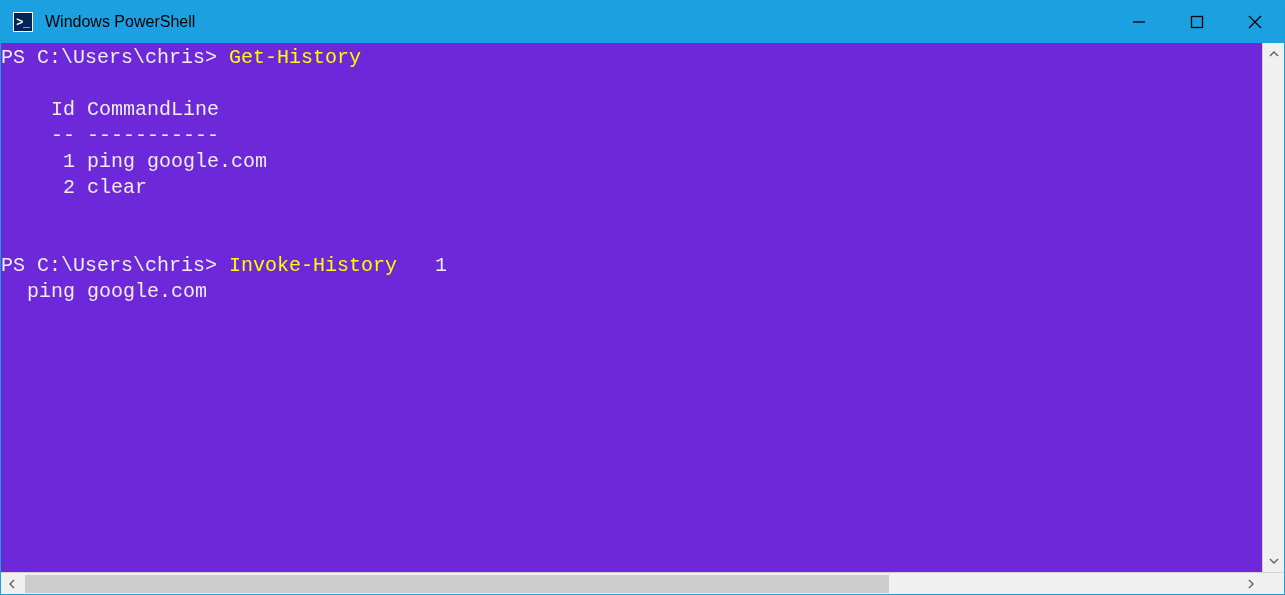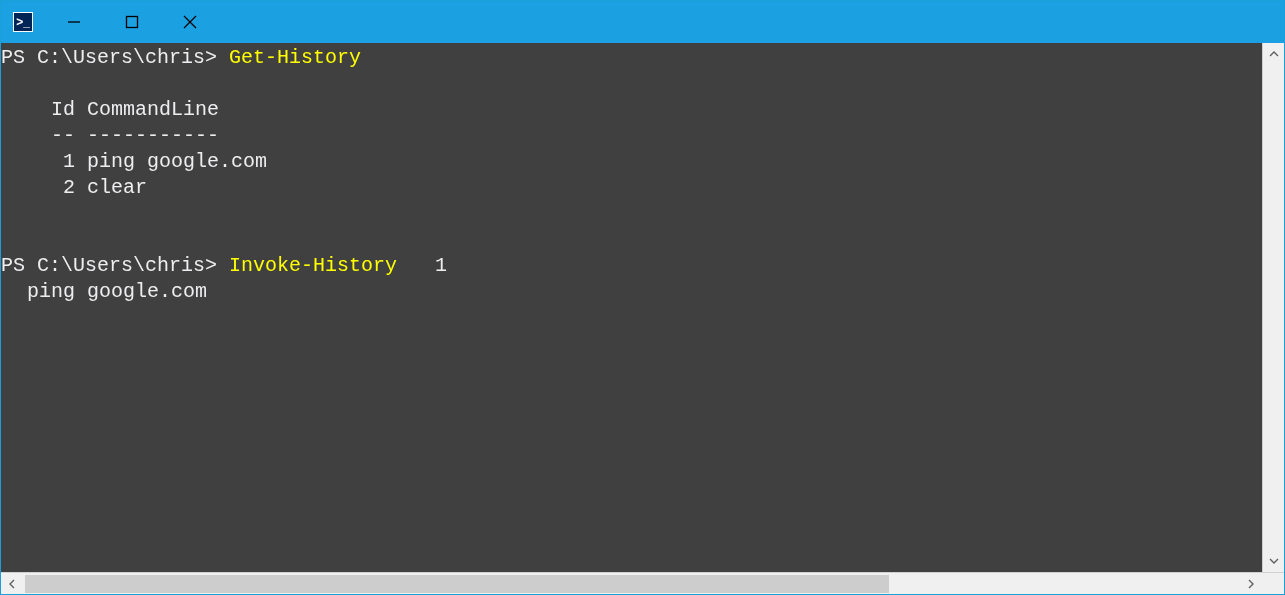--- a/index.html
+++ b/index.html
@@ -67,21 +67,21 @@
       height: 14px;
     }
     .terminal-area {
       flex: 1;
       display: flex;
       position: relative;
       overflow: hidden;
     }
     .terminal {
       flex: 1;
-      background: #404040;
+      background: #6d28d9;
       color: #eeedf0;
       font-family: 'Consolas', 'Courier New', monospace;
       font-size: 20px;
       line-height: 26px;
       padding: 2px 0 0 0;
       white-space: pre;
       overflow: hidden;
     }
     .prompt {
       color: #eeedf0;
@@ -148,20 +148,21 @@
     }
   </style>
 </head>
 <body>
 
 <div class="window">
   <div class="titlebar">
     <div class="titlebar-icon">
       <span>&gt;_</span>
     </div>
+    <div class="titlebar-title">Windows PowerShell</div>
     <div class="window-controls">
       <div class="win-btn">
         <svg viewBox="0 0 14 14">
             <line x1="1" y1="7" x2="13" y2="7" stroke="#000" stroke-width="1.3"></line>
           </svg>
       </div>
       <div class="win-btn">
         <svg viewBox="0 0 14 14">
             <rect x="1.5" y="1.5" width="11" height="11" fill="none" stroke="#000" stroke-width="1.3"></rect>
           </svg>

